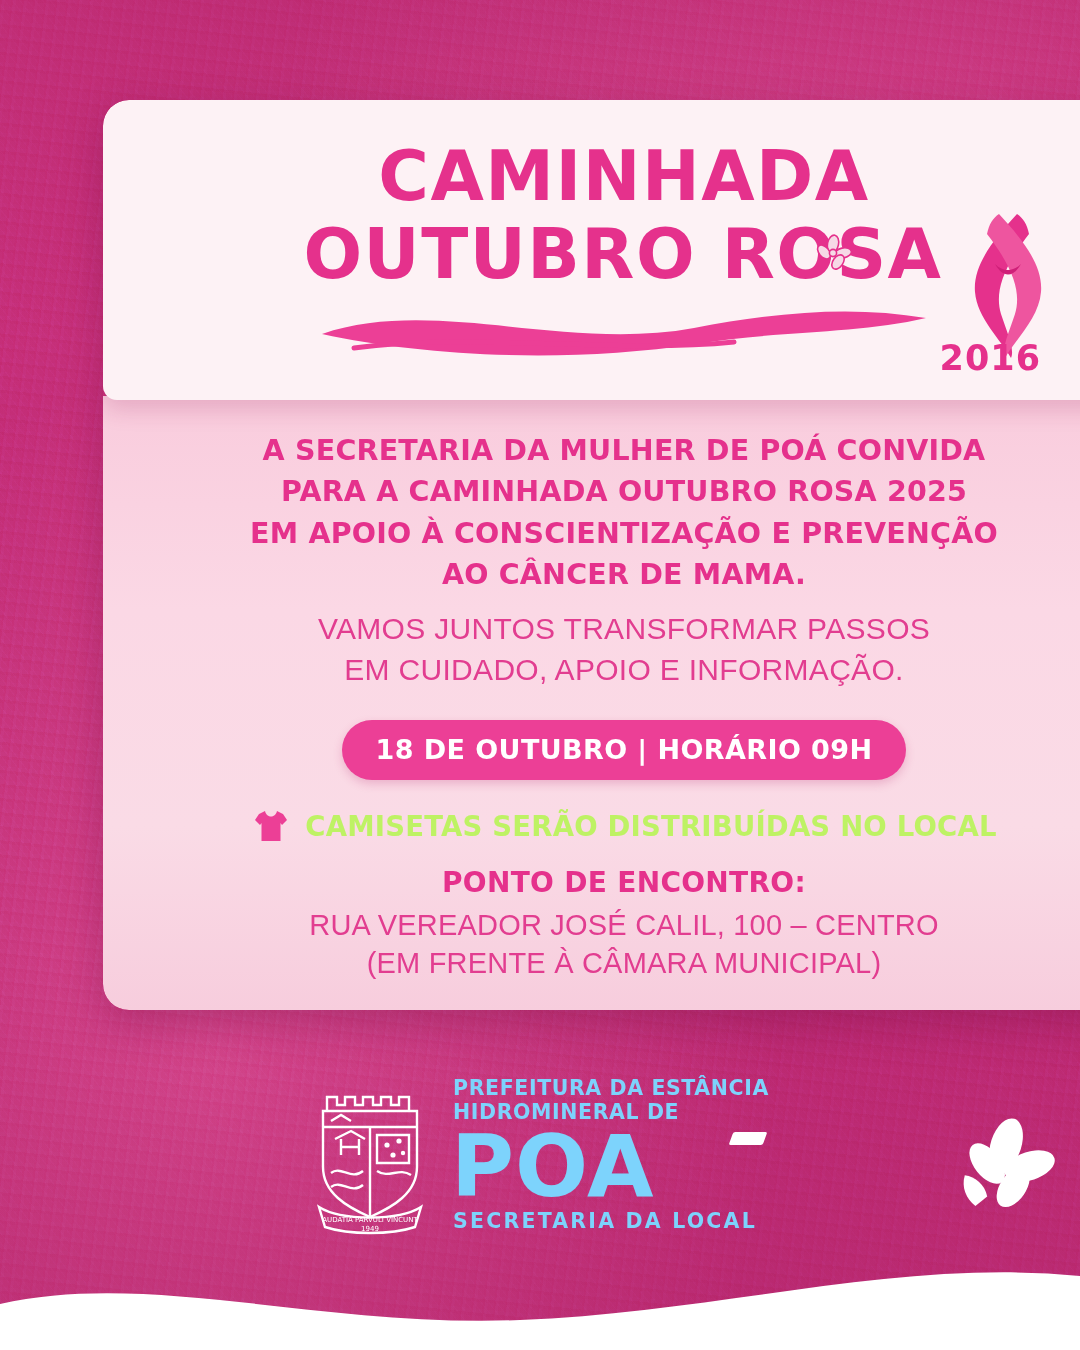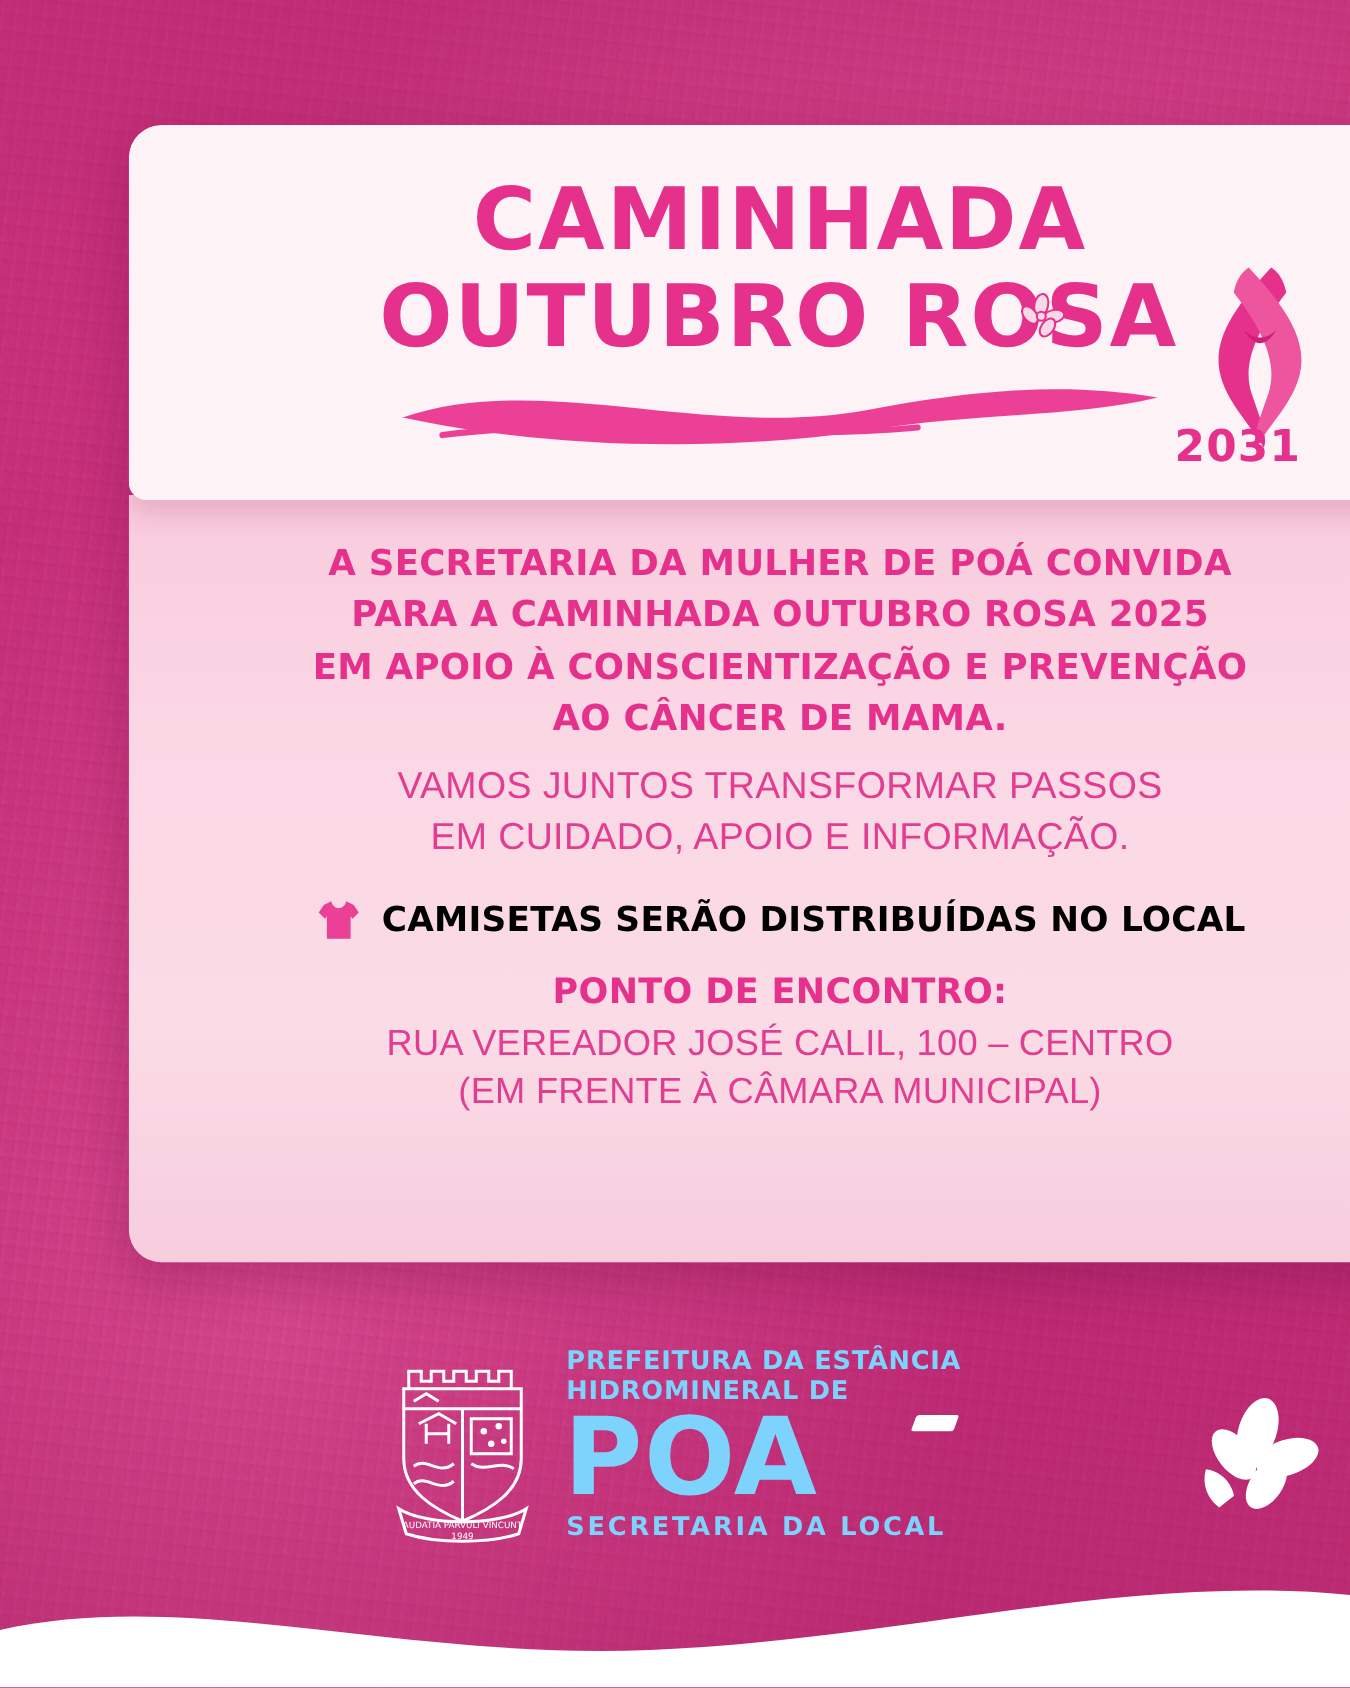--- a/index.html
+++ b/index.html
@@ -185,21 +185,21 @@
   }
   .shirt-row {
     margin-top: 26px;
     display: flex;
     align-items: center;
     justify-content: center;
     gap: 14px;
   }
   .shirt-icon { width: 40px; height: 40px; flex: 0 0 auto; }
   .shirt-text {
-    color: #000000;
+    color: #bef264;
     font-family: "DejaVu Sans", sans-serif;
     font-weight: 700;
     font-size: 27.5px;
     letter-spacing: .2px;
   }
   .meet-label {
     margin-top: 20px;
     color: #e5318c;
     font-family: "DejaVu Sans", sans-serif;
     font-weight: 700;
@@ -326,35 +326,36 @@
   <svg class="swoosh" viewBox="0 0 620 70">
     <path d="M8,46 C120,8 250,64 380,40 C470,23 540,18 612,30 C545,46 470,42 382,56 C250,76 110,68 8,46 Z" fill="#ec3f96"></path>
     <path d="M40,60 C160,44 300,66 420,54" stroke="#ec3f96" stroke-width="5" fill="none" stroke-linecap="round"></path>
   </svg>
 
   <svg class="ribbon" viewBox="0 0 104 150">
     <path d="M62 4 C34 34 18 58 20 82 C22 108 46 130 56 148 C60 140 52 122 46 104 C40 84 46 60 74 24 C72 14 68 8 62 4 Z" fill="#e5318c"></path>
     <path d="M44 4 C72 34 88 58 86 82 C84 108 60 130 50 148 C46 140 54 122 60 104 C66 84 60 60 32 24 C34 14 38 8 44 4 Z" fill="#ee559f"></path>
     <path d="M40 54 C48 62 58 62 66 54 C58 68 48 68 40 54 Z" fill="#cf1f78"></path>
   </svg>
-  <div class="year">2031</div>
+  <div class="year">2016</div>
 
   <div class="body-inner">
     <div class="invite">
       <div>A SECRETARIA DA MULHER DE POÁ CONVIDA</div>
       <div>PARA A CAMINHADA OUTUBRO ROSA 2025</div>
       <div>EM APOIO À CONSCIENTIZAÇÃO E PREVENÇÃO</div>
       <div>AO CÂNCER DE MAMA.</div>
     </div>
 
     <div class="tagline">
       <div>VAMOS JUNTOS TRANSFORMAR PASSOS</div>
       <div>EM CUIDADO, APOIO E INFORMAÇÃO.</div>
     </div>
 
+    <div class="date-pill">18 DE OUTUBRO | HORÁRIO 09H</div>
 
     <div class="shirt-row">
       <svg class="shirt-icon" viewBox="0 0 40 40">
         <path d="M14 5 L8 8 L4 14 L9 19 L10.5 17 L10.5 35 L29.5 35 L29.5 17 L31 19 L36 14 L32 8 L26 5 C25 9 22.5 10.5 20 10.5 C17.5 10.5 15 9 14 5 Z" fill="#ec3f96"></path>
       </svg>
       <div class="shirt-text">CAMISETAS SERÃO DISTRIBUÍDAS NO LOCAL</div>
     </div>
 
     <div class="meet-label">PONTO DE ENCONTRO:</div>
     <div class="meet-addr">

